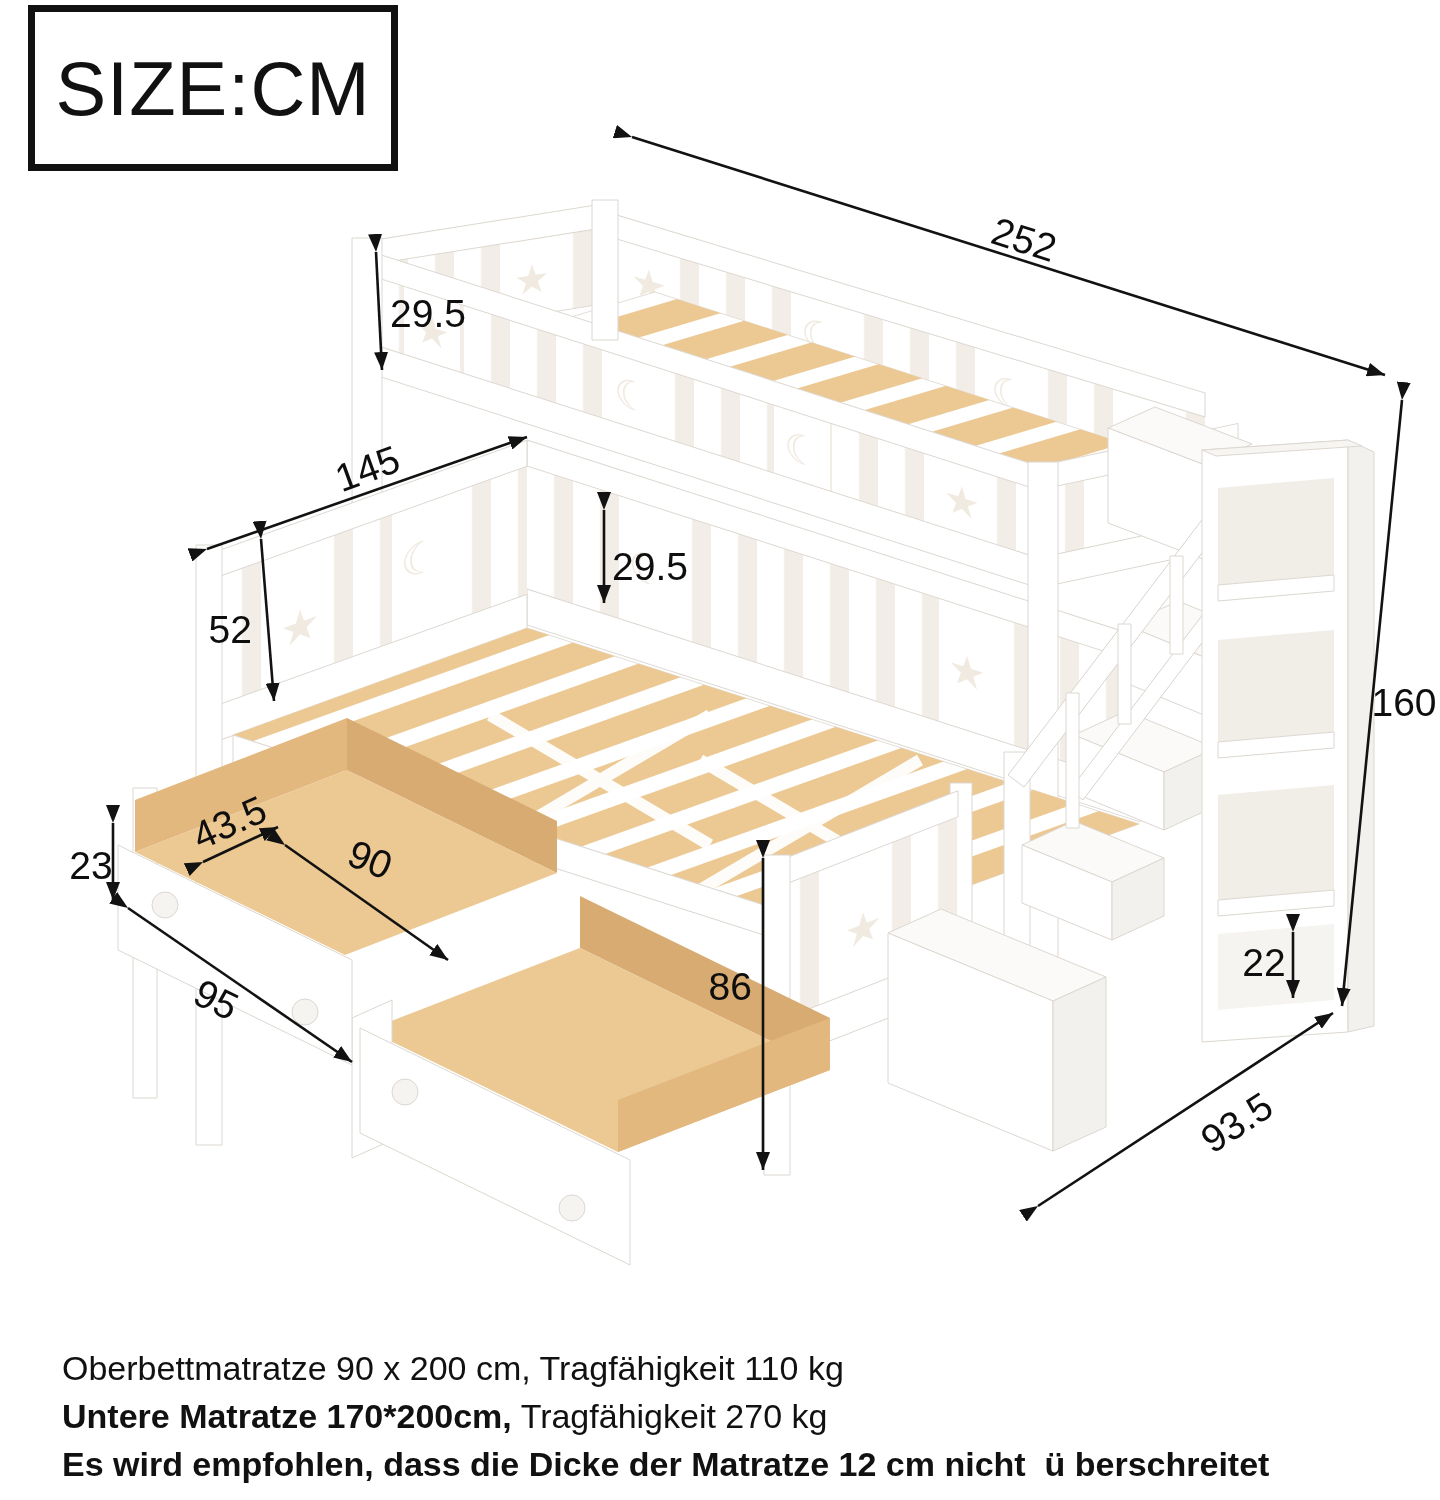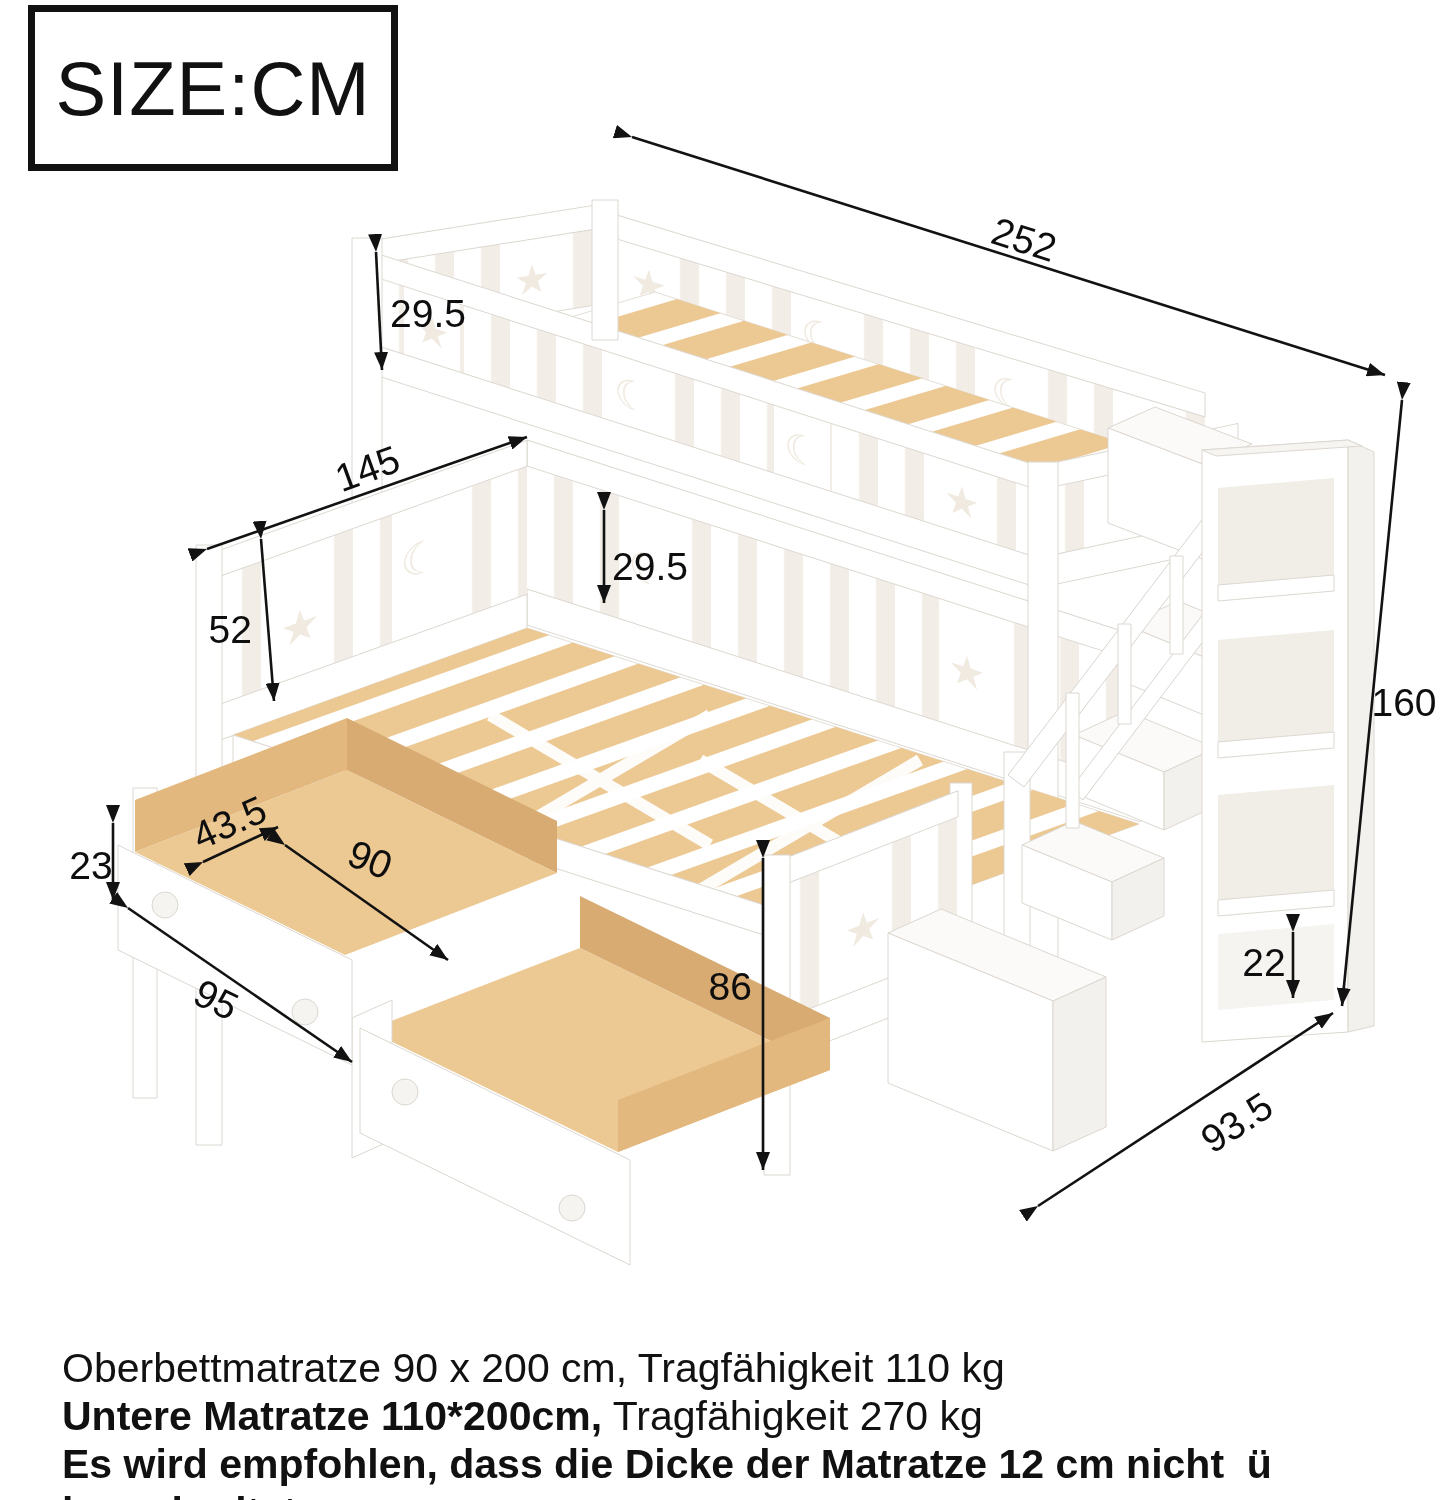--- a/index.html
+++ b/index.html
@@ -3,21 +3,21 @@
 <meta charset="utf-8">
 <style>
   html,body{margin:0;padding:0;background:#ffffff;}
   .stage{position:relative;width:1440px;height:1500px;background:#ffffff;overflow:hidden;
          font-family:"Liberation Sans",sans-serif;}
   .size-box{position:absolute;left:6px;top:5px;width:356px;height:152px;border:7px solid #111;
             display:flex;align-items:center;justify-content:center;margin-left:22px;}
   .size-box span{font-size:76px;font-weight:500;letter-spacing:1px;color:#111;}
   .svg-wrap{position:absolute;left:0;top:0;}
   .notes{position:absolute;left:62px;top:1344px;width:1370px;color:#111;}
-  .notes .ln{font-size:41px;line-height:48px;white-space:pre-wrap;}
+  .notes .ln{font-size:34px;line-height:48px;white-space:pre-wrap;}
   .notes .b{font-weight:700;}
   .notes .sb{font-weight:600;}
   svg text.dim{font-family:"Liberation Sans",sans-serif;font-size:39px;fill:#0e0e0e;}
   svg text.cut{font-family:"DejaVu Sans",sans-serif;}
 </style>
 </head>
 <body>
 
 <div class="stage">
 
@@ -241,17 +241,17 @@
       <text class="dim" x="370" y="873" text-anchor="middle" transform="rotate(22 370 860)">90</text>
       <text class="dim" x="216" y="1013" text-anchor="middle" transform="rotate(26 216 1000)">95</text>
       <text class="dim" x="1264" y="976" text-anchor="middle">22</text>
       <text class="dim" x="1237" y="1136" text-anchor="middle" transform="rotate(-33 1237 1123)">93.5</text>
     </g>
   </svg>
   </div>
 
   <div class="notes">
     <div class="ln">Oberbettmatratze 90 x 200 cm, Tragfähigkeit 110 kg</div>
-    <div class="ln"><span class="b">Untere Matratze 110*200cm,</span><span> Tragfähigkeit 270 kg</span></div>
+    <div class="ln"><span class="b">Untere Matratze 170*200cm,</span><span> Tragfähigkeit 270 kg</span></div>
     <div class="ln sb">Es wird empfohlen, dass die Dicke der Matratze 12 cm nicht  ü berschreitet</div>
   </div>
 
 </div>
 
 </body></html>

